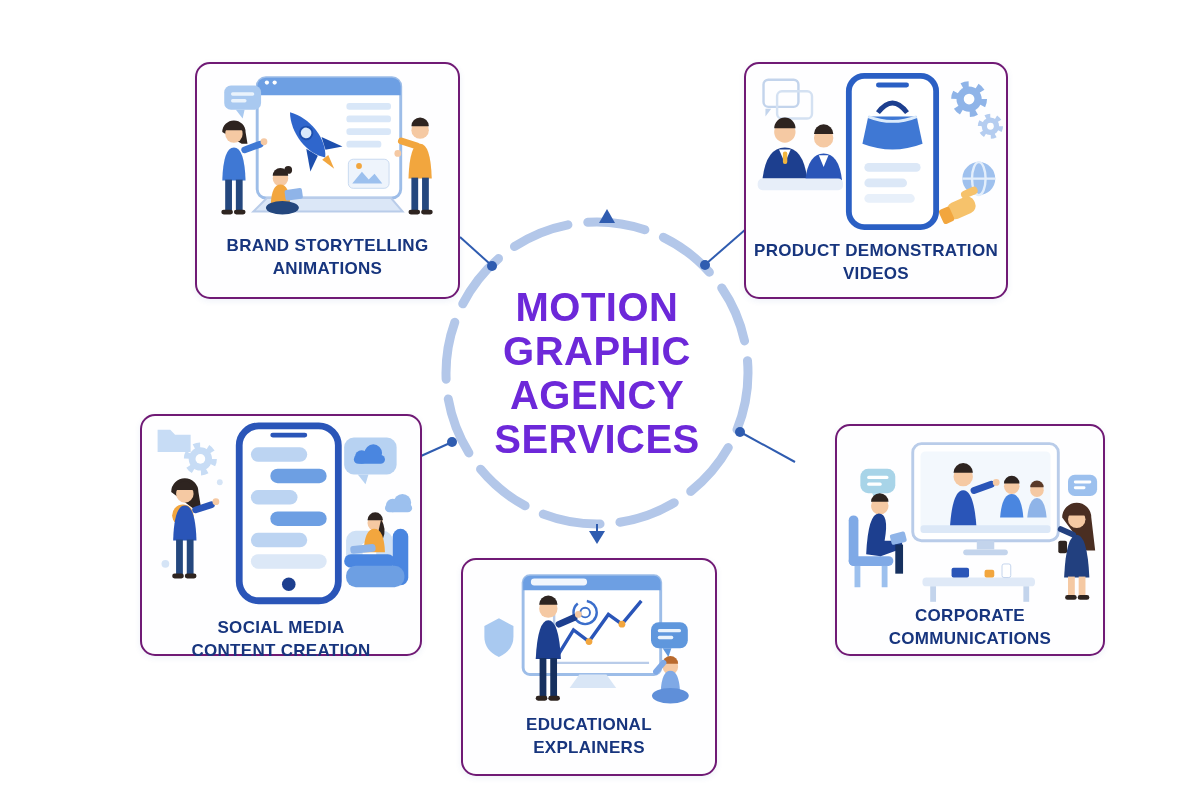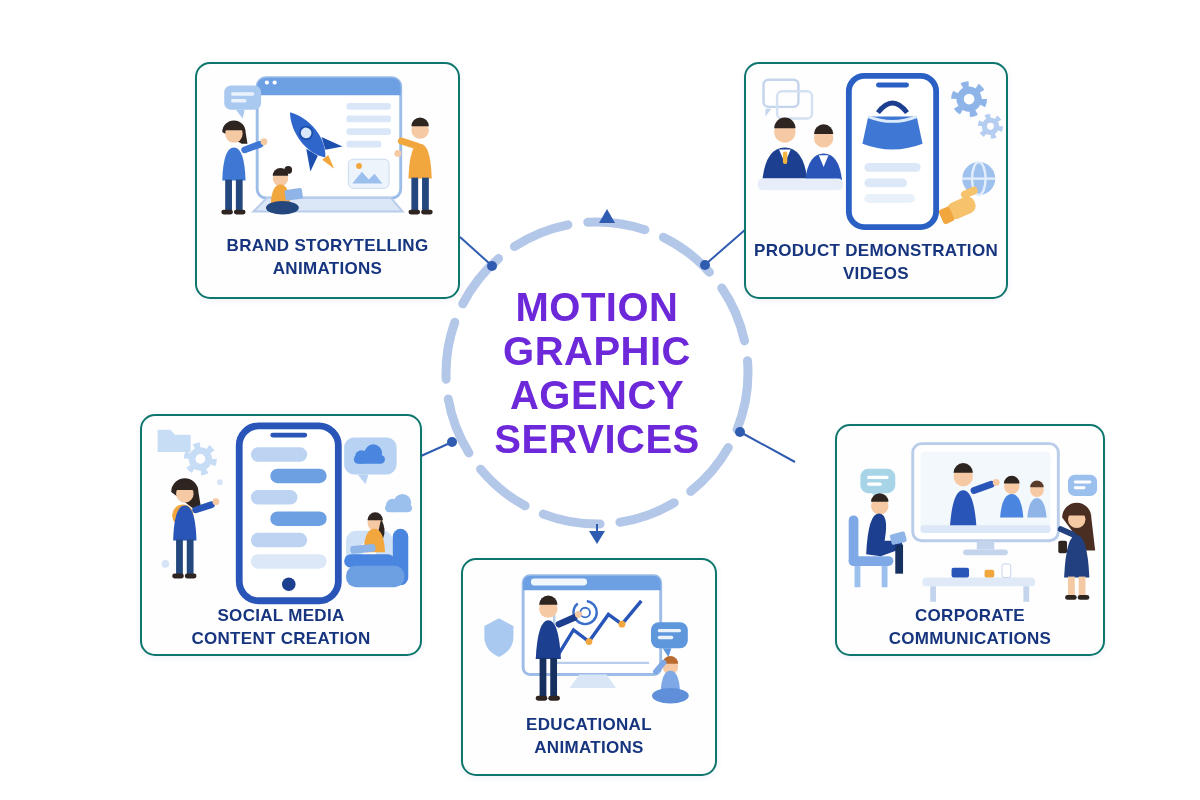--- a/index.html
+++ b/index.html
@@ -30,21 +30,21 @@
     text-align: center;
     font-size: 40px;
     font-weight: 800;
     letter-spacing: 0.5px;
     line-height: 1.1;
     color: #6d28d9;
   }
   .card {
     position: absolute;
     background: #fefeff;
-    border: 2px solid #0f766e;
+    border: 2px solid #701a75;
     border-radius: 15px;
     box-shadow: 0 2px 6px rgba(40,80,160,0.08);
     display: flex;
     flex-direction: column;
     box-sizing: border-box;
     padding: 6px 2px 8px 2px;
   }
   .illus { width: 100%; height: auto; flex: 0 0 auto; display: block; }
   .card-label {
     flex: 1;
@@ -55,21 +55,21 @@
     white-space: pre-line;
     font-size: 17px;
     font-weight: 800;
     letter-spacing: 0.3px;
     line-height: 1.35;
     color: #17357e;
     padding: 0 6px 6px 6px;
   }
   .card-brand   { left: 195px; top: 62px;  width: 265px; height: 237px; }
   .card-product { left: 744px; top: 62px;  width: 264px; height: 237px; gap: 7px; }
-  .card-social  { left: 140px; top: 414px; width: 282px; height: 242px; }
+  .card-social  { left: 140px; top: 414px; width: 282px; height: 242px; gap: 12px; }
   .card-edu     { left: 461px; top: 558px; width: 256px; height: 218px; }
   .card-corp    { left: 835px; top: 424px; width: 270px; height: 232px; }
 </style>
 </head>
 <body>
 
 <div class="canvas">
 
   <svg class="bg-layer" viewBox="0 0 1200 800">
     <circle cx="597" cy="373" r="151" fill="#ffffff" stroke="#b3c7e9" stroke-width="9" stroke-dasharray="58 20" stroke-linecap="round"></circle>
@@ -324,21 +324,21 @@
       </g>
       <g>
         <circle cx="212" cy="104" r="8" fill="#f5c9a3"></circle>
         <path d="M204 101 a8 8 0 0 1 16 0 Z" fill="#b96a2e"></path>
         <path d="M202 130 q1 -22 10 -22 q9 0 10 22 Z" fill="#7fa9e6"></path>
         <rect x="196" y="108" width="18" height="6" rx="3" fill="#7fa9e6" transform="rotate(-50 196 112)"></rect>
         <ellipse cx="212" cy="134" rx="19" ry="8" fill="#5f8fd9"></ellipse>
       </g>
     </svg>
     <div class="card-label">EDUCATIONAL
-ANIMATIONS</div>
+EXPLAINERS</div>
   </div>
 
   <div class="card card-corp">
     <svg class="illus" viewBox="0 0 270 178">
       <g>
         <rect x="76" y="12" width="150" height="100" rx="9" fill="#ffffff" stroke="#b9cce9" stroke-width="3"></rect>
         <rect x="84" y="20" width="134" height="84" rx="5" fill="#f3f8fd"></rect>
         <g>
           <circle cx="128" cy="46" r="10" fill="#f5c9a3"></circle>
           <path d="M118 42 a10 10 0 0 1 20 0 Z" fill="#2e2420"></path>

